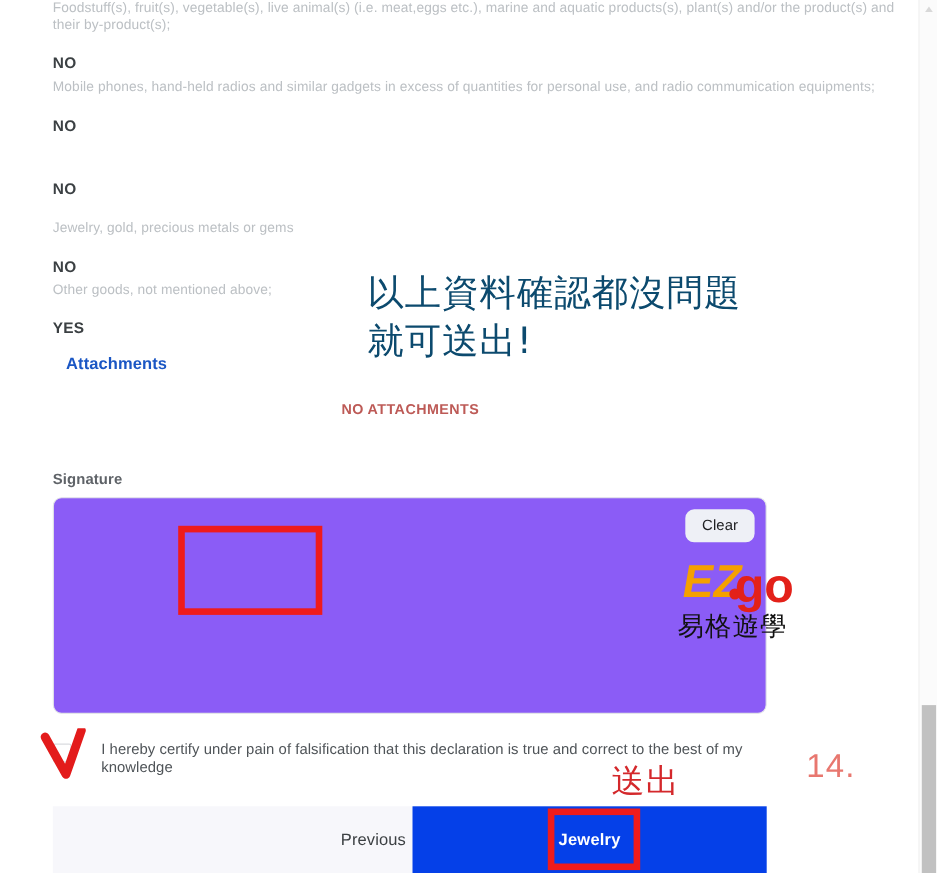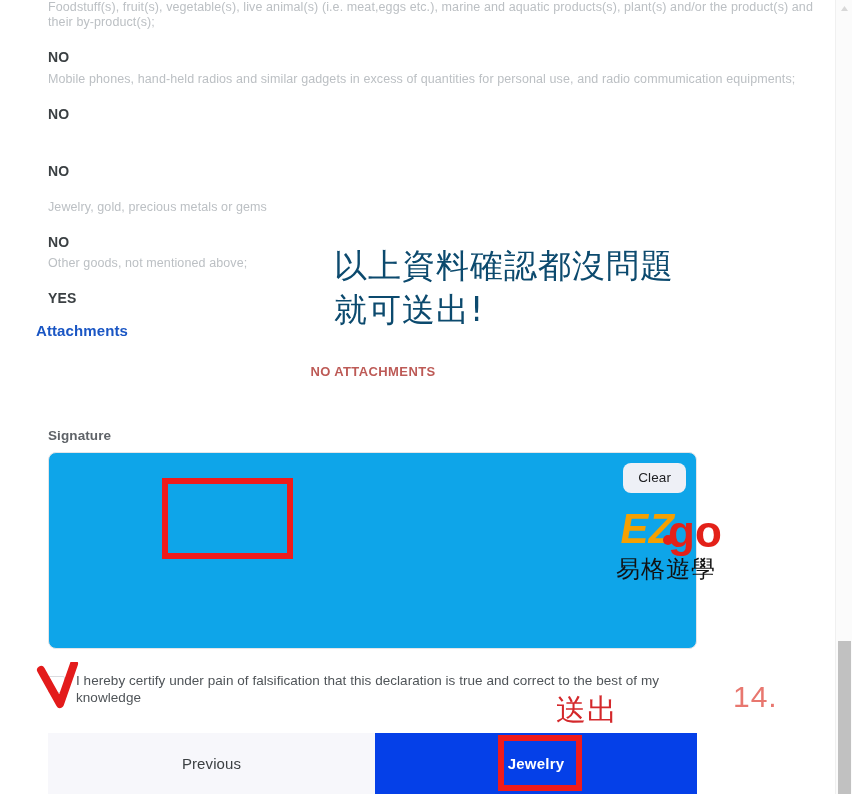--- a/index.html
+++ b/index.html
@@ -38,21 +38,21 @@
     font-size: 14px;
     line-height: 18px;
     color: #3b4043;
     font-weight: 700;
     margin-top: 18px;
     letter-spacing: .2px;
   }
 
   #attachments-title {
     position: absolute;
-    left: 36px; top: 322px;
+    left: 60px; top: 322px;
     font-size: 15px;
     font-weight: 700;
     color: #1a56c4;
     letter-spacing: .1px;
   }
   #no-attachments {
     position: absolute;
     left: 48px; top: 364px;
     width: 650px;
     text-align: center;
@@ -69,21 +69,21 @@
     font-weight: 700;
     color: #5f6368;
     letter-spacing: .1px;
   }
   #signature-pad {
     position: absolute;
     left: 48px; top: 452px;
     width: 649px; height: 197px;
     border: 1px solid #e3e5e8;
     border-radius: 8px;
-    background: #0ea5e9;
+    background: #8b5cf6;
   }
   #clear-button {
     position: absolute;
     right: 10px; top: 10px;
     background: #eef0f6;
     border: none;
     border-radius: 8px;
     padding: 7px 15px 8px 15px;
     font-family: inherit;
     font-size: 13.5px;
@@ -101,21 +101,21 @@
     pointer-events: none;
   }
 
   
   #certify-row {
     position: absolute;
     left: 48px; top: 672px;
     width: 650px;
     display: flex;
     align-items: flex-start;
-    gap: 11px;
+    gap: 27px;
   }
   #certify-checkbox {
     flex: 0 0 auto;
     width: 17px; height: 17px;
     margin-top: 4px;
     border: 1.5px solid #dadce0;
     border-radius: 2px;
     background: #ffffff;
   }
   #certify-text {
@@ -136,20 +136,21 @@
   #previous-button {
     width: 327px;
     height: 61px;
     background: #f7f7fb;
     border: none;
     font-family: inherit;
     font-size: 15px;
     color: #3c4043;
     cursor: pointer;
     letter-spacing: .1px;
+    text-align: right;
   }
   #submit-button {
     width: 322px;
     height: 61px;
     background: #0540e8;
     border: none;
     font-family: inherit;
     font-size: 15px;
     font-weight: 700;
     color: #ffffff;

